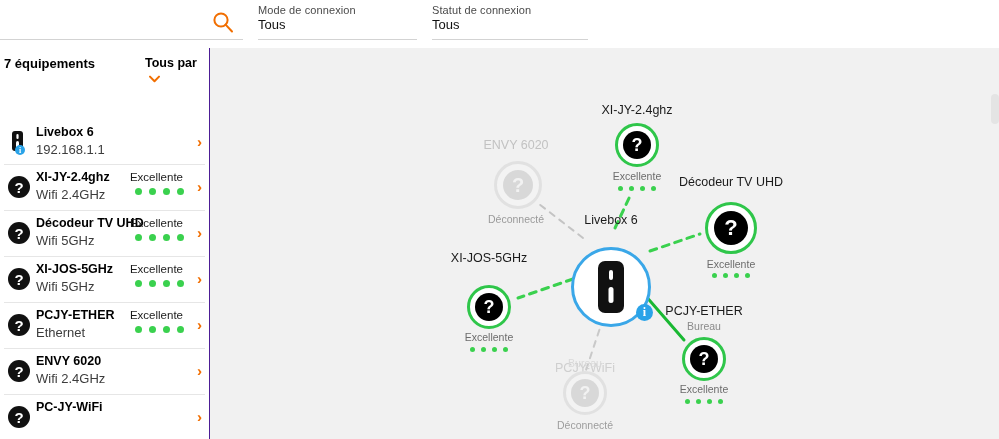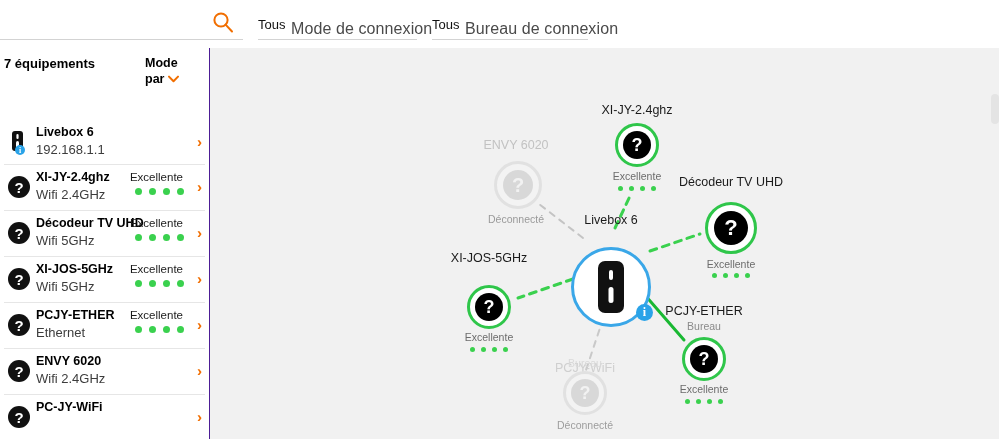--- a/index.html
+++ b/index.html
@@ -9,22 +9,22 @@
     font-family:"Liberation Sans", sans-serif;
     color:#000;
     -webkit-font-smoothing:antialiased;
   }
   .app{position:relative;width:999px;height:439px;overflow:hidden;background:#fff;}
 
   
   .topbar{position:absolute;left:0;top:0;width:999px;height:48px;background:#fff;}
   .field{position:absolute;top:0;height:46px;}
   .field .flabel{
-    font-size:16px;color:#4a4a4a;letter-spacing:.1px;
-    position:absolute;top:20px;left:0;white-space:nowrap;margin-left:33px;
+    font-size:11px;color:#4a4a4a;letter-spacing:.1px;
+    position:absolute;top:4px;left:0;white-space:nowrap;
   }
   .field .fvalue{
     font-size:13px;color:#111;position:absolute;top:17px;left:0;white-space:nowrap;
   }
   .field .fline{position:absolute;left:0;bottom:6px;height:1px;background:#d3d3d3;}
 
   #search-field{left:0;width:243px;}
   #search-field .sinput{
     position:absolute;top:17px;left:0;width:200px;border:0;outline:0;padding:0;
     font-family:"Liberation Sans", sans-serif;font-size:13px;color:#6b6b6b;background:transparent;
@@ -116,31 +116,31 @@
       <div class="fline"></div>
     </div>
 
     <div class="field" id="mode-field">
       <div class="flabel">Mode de connexion</div>
       <div class="fvalue">Tous</div>
       <div class="fline"></div>
     </div>
 
     <div class="field" id="status-field">
-      <div class="flabel">Bureau de connexion</div>
+      <div class="flabel">Statut de connexion</div>
       <div class="fvalue">Tous</div>
       <div class="fline"></div>
     </div>
   </div>
 
   <div class="sidebar">
     <div class="sidebar-head">
       <div class="count-title">7 équipements</div>
       <div class="sort">
-        <span>Mode par</span><span class="chev-down"><svg width="11" height="8" viewBox="0 0 11 8">
+        <span>Tous par</span><span class="chev-down"><svg width="11" height="8" viewBox="0 0 11 8">
               <path d="M1 1.6 L5.5 6.2 L10 1.6" fill="none" stroke="#f16e00" stroke-width="2" stroke-linecap="round" stroke-linejoin="round"></path>
             </svg></span>
       </div>
     </div>
     <div class="dev-list" id="dev-list">
         <div class="dev-row">
           <div class="dev-ico"><svg width="26" height="26" viewBox="0 0 26 26">
               <rect x="6" y="2" width="11" height="20" rx="3" fill="#111"></rect>
               <rect x="10.4" y="5" width="2.2" height="5" rx="1.1" fill="#fff"></rect>
               <rect x="10" y="12" width="3" height="7" rx="1.5" fill="#fff"></rect>

